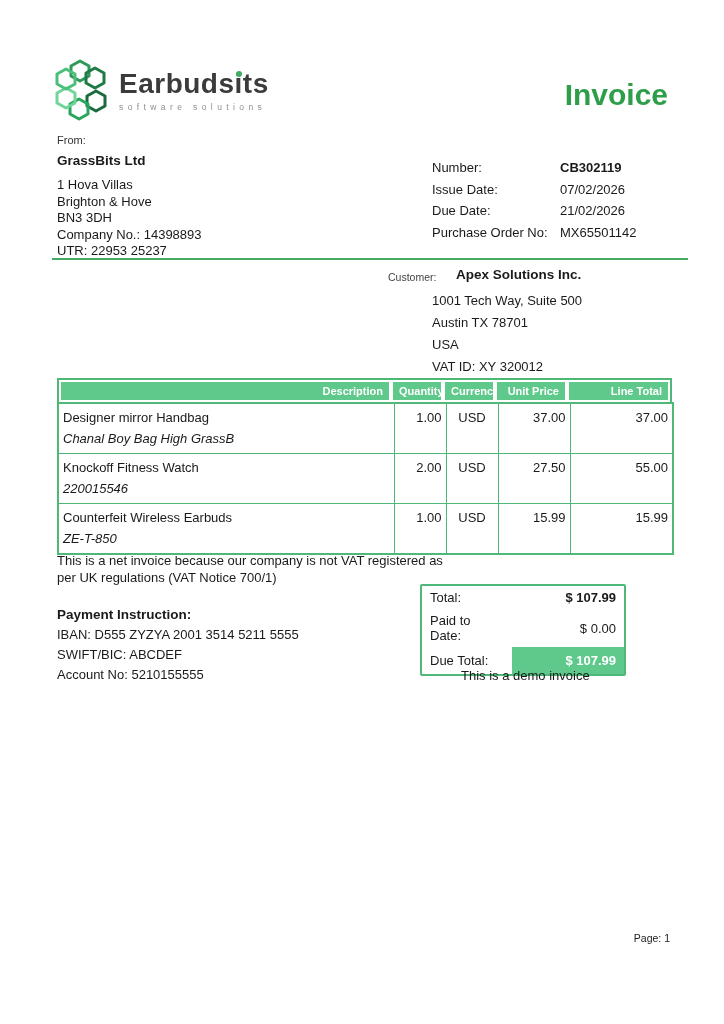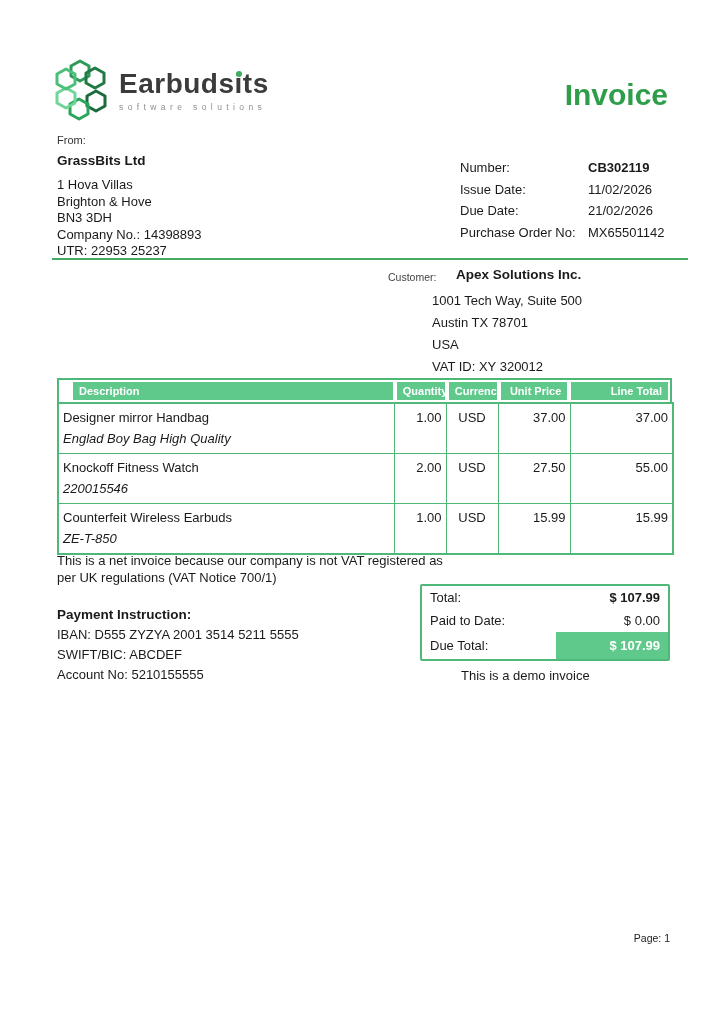--- a/index.html
+++ b/index.html
@@ -26,63 +26,63 @@
     font-size: 30px; font-weight: bold; color: #2e9e4a; line-height: 1;
   }
 
   
   .from-block { position: absolute; left: 57px; top: 134px; font-size: 13px; }
   .from-label { font-size: 11px; color: #333; }
   .from-name { font-weight: bold; font-size: 13.5px; margin-top: 7px; }
   .from-address { margin-top: 9px; line-height: 16.5px; }
 
   
-  .meta-block { position: absolute; left: 432px; top: 157px; font-size: 13px; margin-left: 28px; }
+  .meta-block { position: absolute; left: 432px; top: 157px; font-size: 13px; }
   .meta-row { display: flex; line-height: 21.5px; }
   .meta-label { width: 128px; }
   .meta-value.bold { font-weight: bold; }
 
   
   .green-rule { position: absolute; left: 52px; top: 258px; width: 636px; height: 2px; background: #44ab62; }
 
   
   .customer-label { position: absolute; left: 388px; top: 271px; font-size: 10.5px; color: #444; }
   .customer-block { position: absolute; left: 432px; top: 267px; font-size: 13px; }
   .customer-name { font-weight: bold; font-size: 13.5px; margin-left: 24px; }
   .customer-address { margin-top: 8px; line-height: 22px; }
 
   
   .items { position: absolute; left: 57px; top: 378px; width: 615px; }
   .items-head { display: flex; border: 2px solid #4db878; border-bottom: none; background: #fff; }
   .head-cell {
     background: #5ec98b; color: #ffffff; font-size: 11px; font-weight: bold;
     border: 2px solid #ffffff; height: 22px; line-height: 18px; padding: 0 6px;
   }
-  .hc-desc { width: 332px; text-align: left; margin-left: 12px; }
+  .hc-desc { width: 332px; text-align: right; }
   .hc-qty  { width: 52px;  text-align: center; }
   .hc-cur  { width: 52px;  text-align: center; }
   .hc-price{ width: 72px;  text-align: right; }
   .hc-total{ width: 103px; text-align: right; }
 
   table.items-body { width: 615px; border-collapse: collapse; table-layout: fixed; }
   table.items-body { border: 2px solid #4db878; }
   .items-body td { border: 1.5px solid #4db878; vertical-align: top; padding: 6px 4px 7px; font-size: 13px; }
   .col-desc { width: 336px; }
   .col-qty  { width: 52px; text-align: right; }
   .col-cur  { width: 52px; text-align: center; }
   .col-price{ width: 72px; text-align: right; }
   .col-total{ width: 103px; text-align: right; }
   .item-sub { font-style: italic; margin-top: 6px; }
 
   
   .vat-note { position: absolute; left: 57px; top: 552px; width: 405px; font-size: 13px; line-height: 17px; }
 
   
   .totals-box {
-    position: absolute; left: 420px; top: 584px; width: 250px;
+    position: absolute; left: 420px; top: 584px; width: 206px;
     border: 2px solid #4db878; border-radius: 2px; background: #fff; font-size: 13px;
   }
   .totals-row { display: flex; align-items: center; }
   .totals-row .t-label { flex: 1; padding: 4px 8px; }
   .totals-row .t-value { width: 112px; text-align: right; padding: 4px 8px; }
   .t-value.bold { font-weight: bold; }
   .totals-row.due .t-value {
     background: #5ec98b; color: #ffffff; font-weight: bold;
     padding-top: 6px; padding-bottom: 6px;
   }
@@ -135,21 +135,21 @@
     </div>
   </div>
 
   <div class="meta-block">
     <div class="meta-row">
       <span class="meta-label">Number:</span>
       <span class="meta-value bold">CB302119</span>
     </div>
     <div class="meta-row">
       <span class="meta-label">Issue Date:</span>
-      <span class="meta-value">11/02/2026</span>
+      <span class="meta-value">07/02/2026</span>
     </div>
     <div class="meta-row">
       <span class="meta-label">Due Date:</span>
       <span class="meta-value">21/02/2026</span>
     </div>
     <div class="meta-row">
       <span class="meta-label">Purchase Order No:</span>
       <span class="meta-value">MX65501142</span>
     </div>
   </div>
@@ -173,21 +173,21 @@
       <div class="head-cell hc-qty">Quantity</div>
       <div class="head-cell hc-cur">Currency</div>
       <div class="head-cell hc-price">Unit Price</div>
       <div class="head-cell hc-total">Line Total</div>
     </div>
     <table class="items-body">
       <tbody>
         <tr>
           <td class="col-desc">
             <div>Designer mirror Handbag</div>
-            <div class="item-sub">Englad Boy Bag High Quality</div>
+            <div class="item-sub">Chanal Boy Bag High GrassB</div>
           </td>
           <td class="col-qty">1.00</td>
           <td class="col-cur">USD</td>
           <td class="col-price">37.00</td>
           <td class="col-total">37.00</td>
         </tr>
         <tr>
           <td class="col-desc">
             <div>Knockoff Fitness Watch</div>
             <div class="item-sub">220015546</div>

